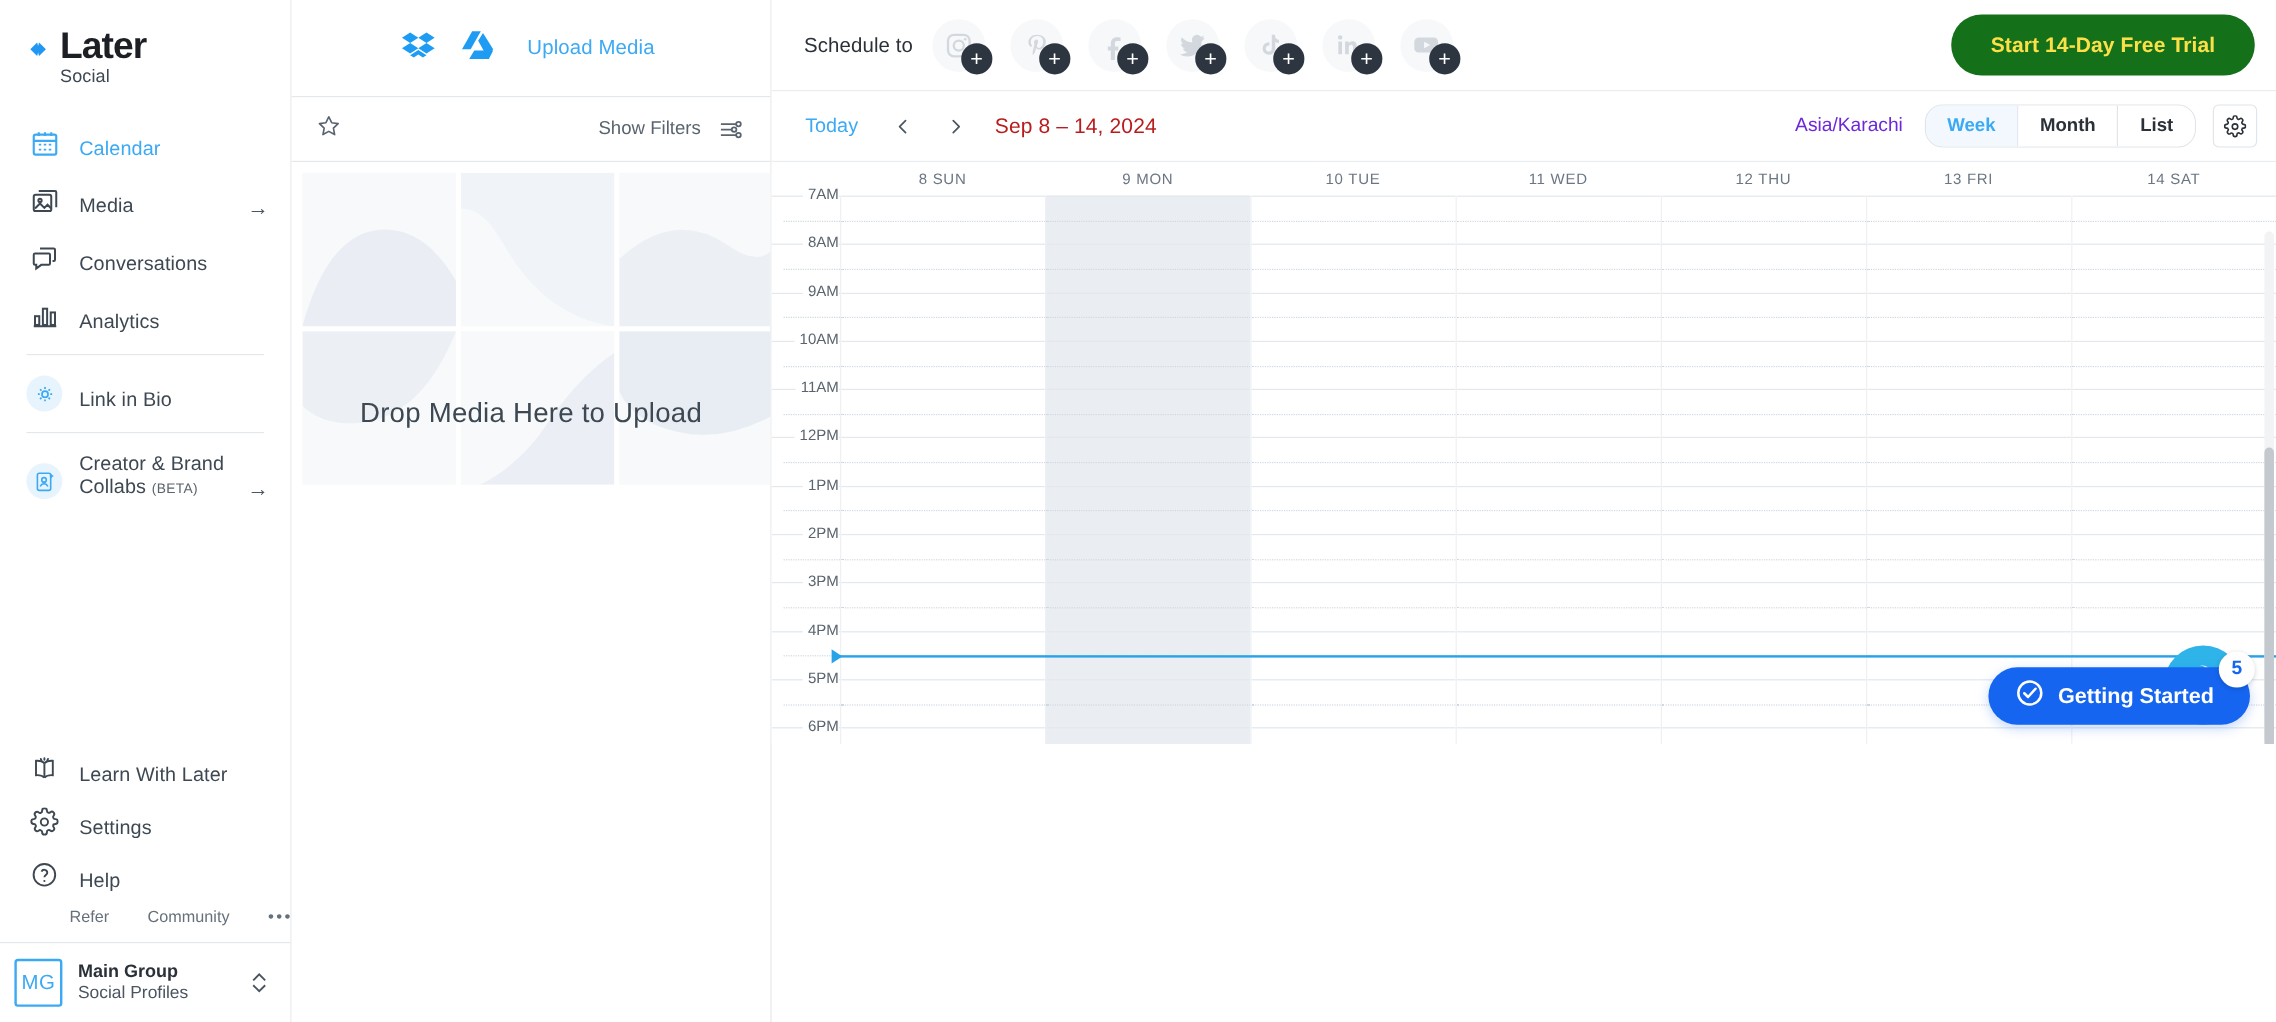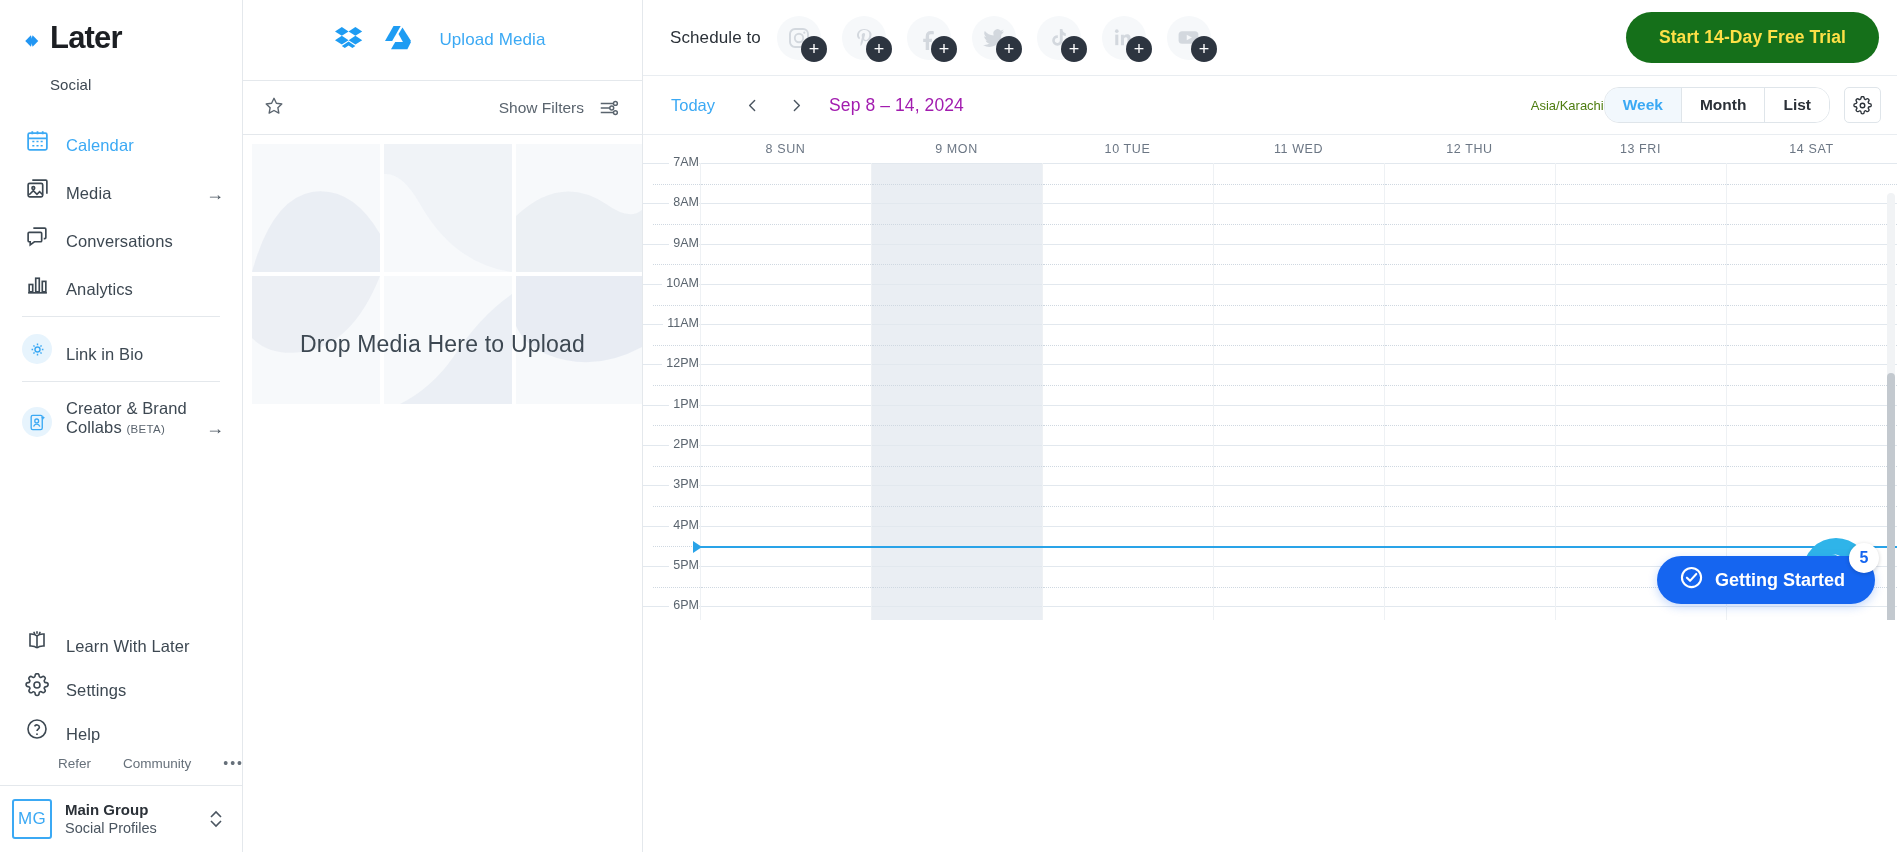--- a/index.html
+++ b/index.html
@@ -15,21 +15,21 @@
   
   .sidebar {
     width: 243px; height: 852px;
     background: #ffffff;
     border-right: 1px solid #e4e8ec;
     display: flex; flex-direction: column;
     position: relative;
   }
   .brand { padding: 22px 0 16px 22px; display: flex; align-items: flex-start; }
   .brand-mark { width: 26px; height: 26px; margin-right: 2px; margin-top: 6px; }
-  .brand-text { display: flex; flex-direction: column; line-height: 1; gap: 21px; }
+  .brand-text { display: flex; flex-direction: column; line-height: 1; }
   .brand-name { font-size: 31px; font-weight: bold; letter-spacing: -0.8px; color: #1c1f23; }
   .brand-sub { font-size: 15px; color: #3d4852; margin-top: 3px; letter-spacing: .1px; }
 
   .nav { margin-top: 8px; }
   .nav-item {
     display: flex; align-items: flex-end;
     padding: 9px 18px 9px 22px;
     cursor: pointer; position: relative;
     min-height: 44px;
   }
@@ -120,22 +120,22 @@
 
   .cal-toolbar {
     height: 58px; display: flex; align-items: center; padding: 0 16px 0 28px;
     flex: 0 0 58px;
   }
   .today-btn { color: #3ba9f4; font-size: 16.5px; cursor: pointer; margin-right: 22px; }
   .nav-arrow-btn {
     width: 30px; height: 30px; display: flex; align-items: center; justify-content: center;
     cursor: pointer; color: #4a5560;
   }
-  .cal-range { font-size: 17.5px; color: #a21caf; margin-left: 18px; letter-spacing: .1px; }
-  .tz { margin-left: auto; font-size: 13px; color: #4d7c0f; }
+  .cal-range { font-size: 17.5px; color: #b91c1c; margin-left: 18px; letter-spacing: .1px; }
+  .tz { margin-left: auto; font-size: 16px; color: #6d28d9; margin-right: 18px; }
   .seg { display: flex; border: 1px solid #dfe5ea; border-radius: 15px; overflow: hidden; height: 36px; font-weight: bold; }
   .seg-btn {
     padding: 0 18px; display: flex; align-items: center; font-size: 15.5px;
     color: #2b3138; background: #fff; cursor: pointer; border-right: 1px solid #dfe5ea;
   }
   .seg-btn:last-child { border-right: none; }
   .seg-btn.active { color: #3ba9f4; background: #f2f8fd; }
   .gear-btn {
     margin-left: 14px; width: 37px; height: 36px; border: 1px solid #dfe5ea; border-radius: 5px;
     display: flex; align-items: center; justify-content: center; cursor: pointer;

